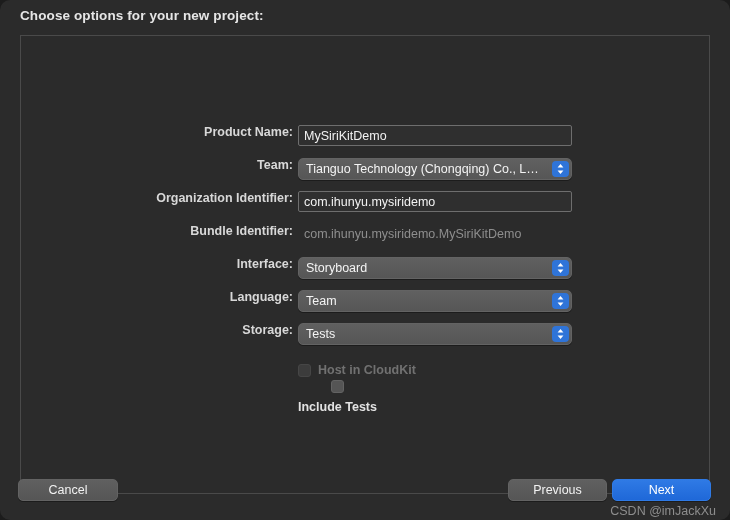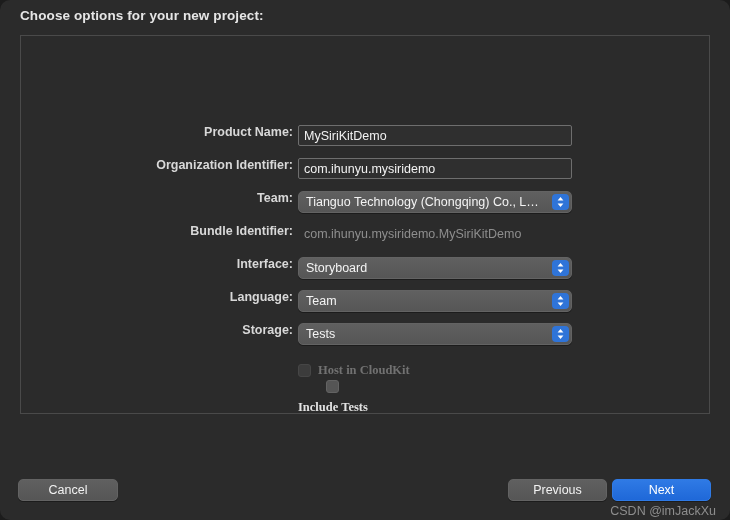--- a/index.html
+++ b/index.html
@@ -35,21 +35,21 @@
     font-weight: bold;
     color: #e6e6e6;
     letter-spacing: 0.1px;
   }
 
   .panel {
     position: absolute;
     left: 20px;
     top: 35px;
     width: 690px;
-    height: 379px;
+    height: 459px;
     box-sizing: border-box;
     border: 1px solid #4a4a4a;
     background: #2b2b2b;
   }
 
   .form {
     position: absolute;
     left: 0;
     top: 85px;
     width: 690px;
@@ -165,21 +165,20 @@
   }
   .checkbox.dim {
     background: #3c3c3c;
     border-color: #464646;
   }
   .checklabel {
     font-size: 12.5px;
     font-weight: bold;
     color: #e2e2e2;
     white-space: nowrap;
-    font-family: Liberation Serif, serif;
   }
   .checklabel.dim { color: #717171; font-weight: bold; }
 
   
   .btn {
     position: absolute;
     height: 22px;
     box-sizing: border-box;
     border-radius: 5px;
     border: 1px solid #636363;
@@ -218,40 +217,40 @@
 <div class="window">
 
   <div class="sheet-title">Choose options for your new project:</div>
 
   <div class="panel">
 
     <div class="form" id="form-rows">
         <div class="row">
           <div class="label">Product Name:</div>
           <div class="ctrl"><input class="textfield" type="text" value="MySiriKitDemo" placeholder="" style=""></div>
-        </div>
-        <div class="row">
-          <div class="label">Organization Identifier:</div>
-          <div class="ctrl"><input class="textfield" type="text" value="com.ihunyu.mysiridemo" placeholder="" style=""></div>
         </div>
         <div class="row">
           <div class="label">Team:</div>
           <div class="ctrl">
             <div class="popup">
               <span class="ptext">Tianguo Technology (Chongqing) Co., L…</span>
               <span class="parrow">
                 <svg width="9" height="12" viewBox="0 0 9 12">
                   <path d="M4.5 1 L7.4 4.6 L1.6 4.6 Z" fill="#ffffff"></path>
                   <path d="M4.5 11 L1.6 7.4 L7.4 7.4 Z" fill="#ffffff"></path>
                 </svg>
               </span>
             </div>
           </div>
         </div>
         <div class="row">
+          <div class="label">Organization Identifier:</div>
+          <div class="ctrl"><input class="textfield" type="text" value="com.ihunyu.mysiridemo" placeholder="" style=""></div>
+        </div>
+        <div class="row">
           <div class="label">Bundle Identifier:</div>
           <div class="ctrl">
             <div class="statictext">com.ihunyu.mysiridemo.MySiriKitDemo</div>
           </div>
         </div>
         <div class="row">
           <div class="label">Interface:</div>
           <div class="ctrl">
             <div class="popup">
               <span class="ptext">Storyboard</span>

